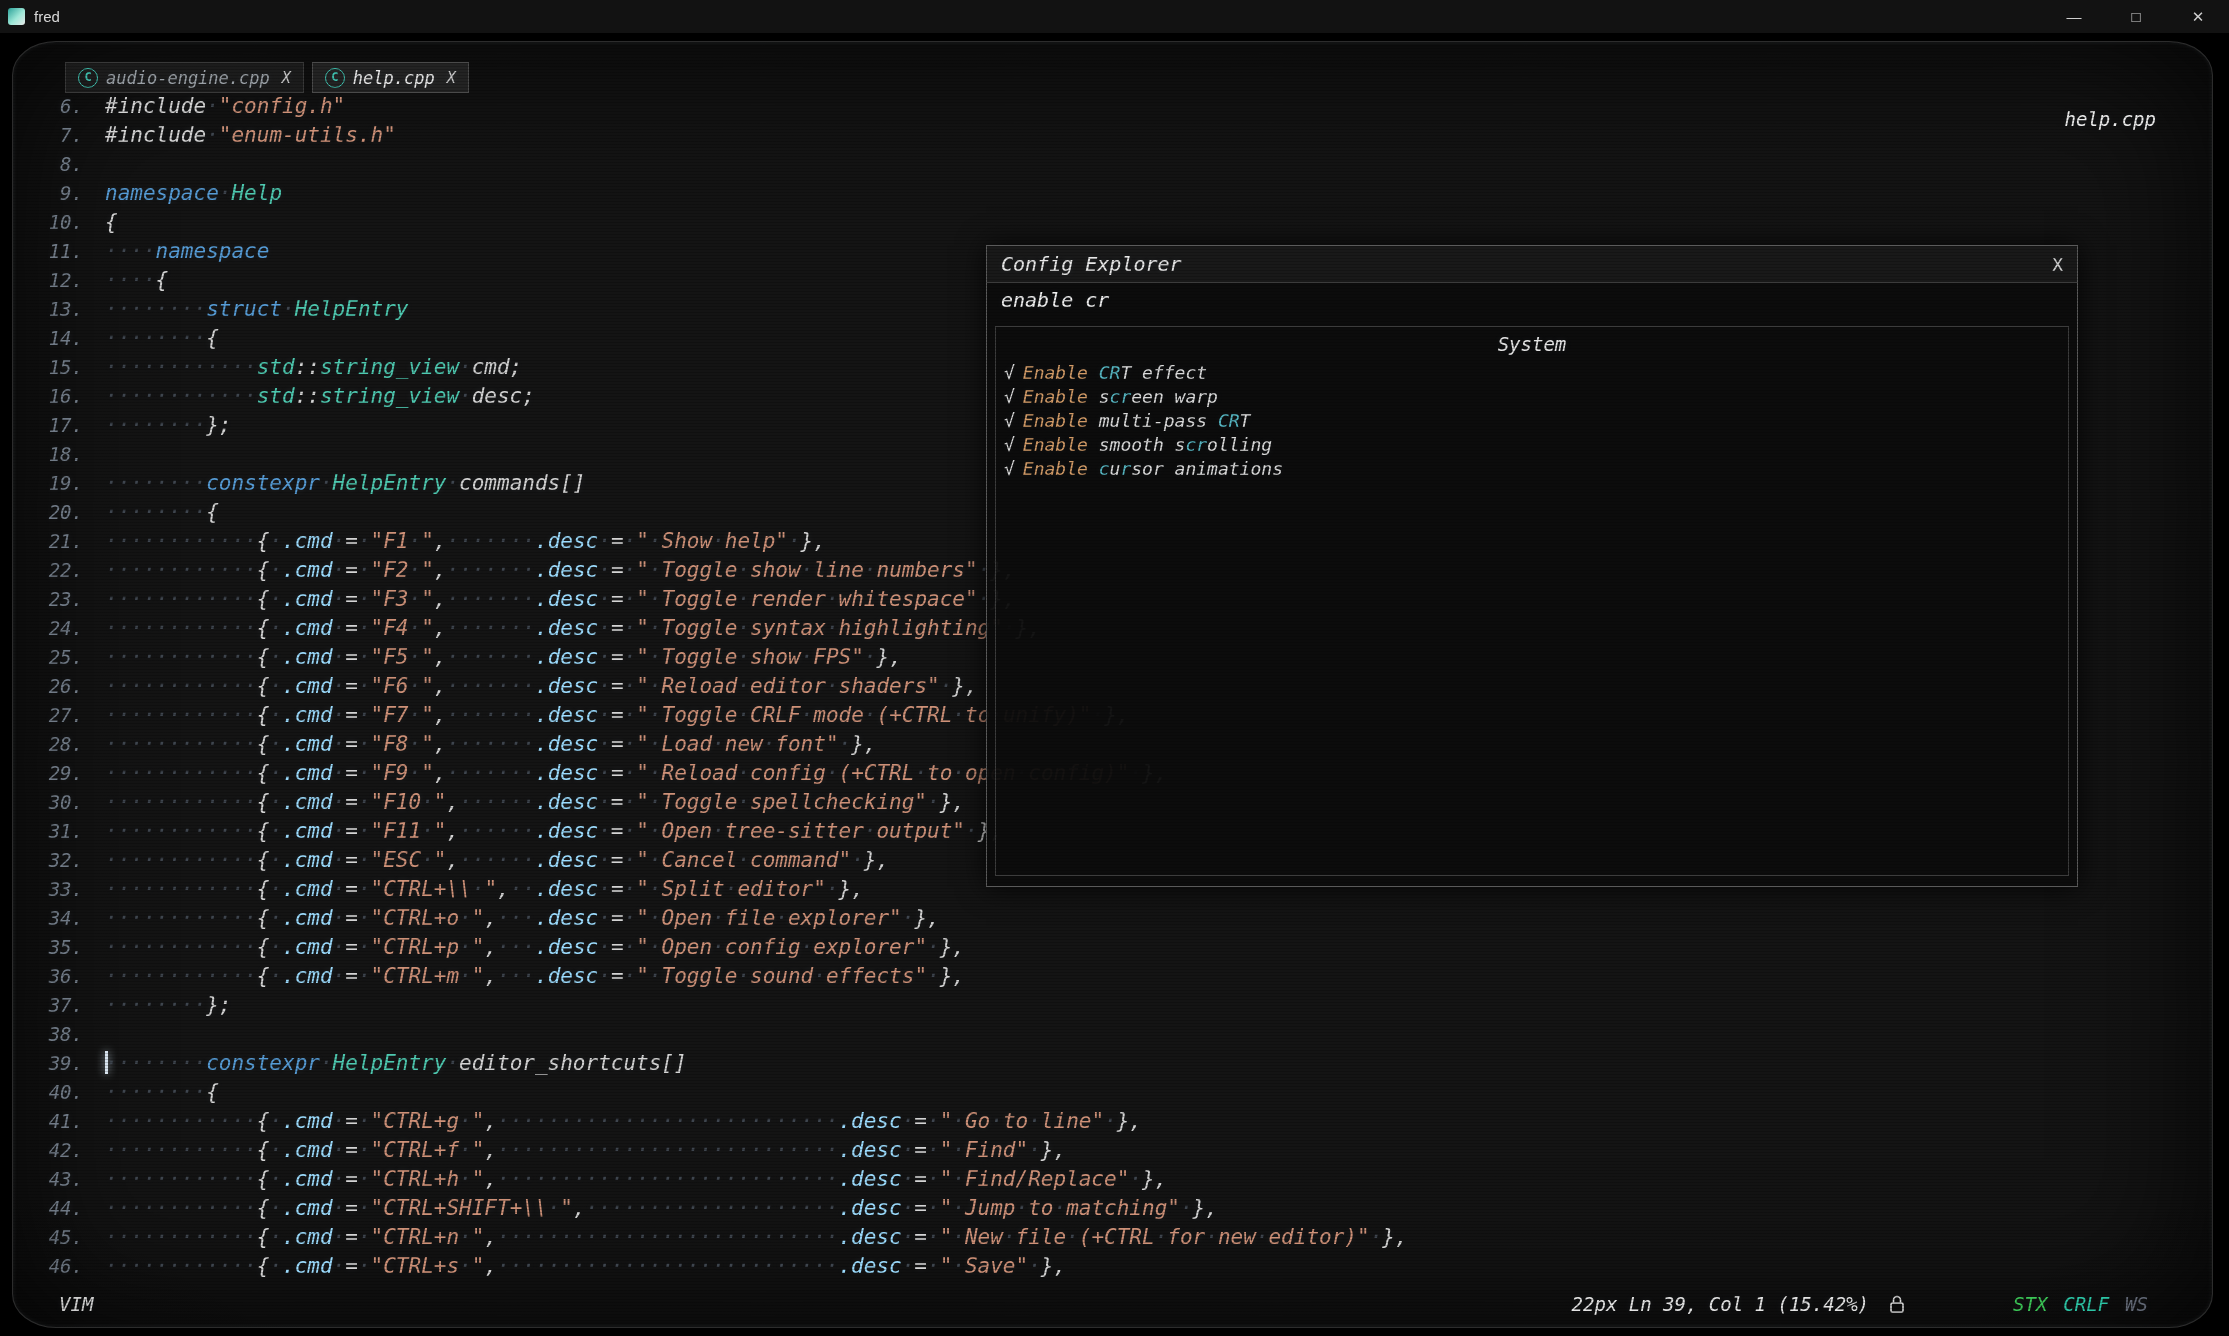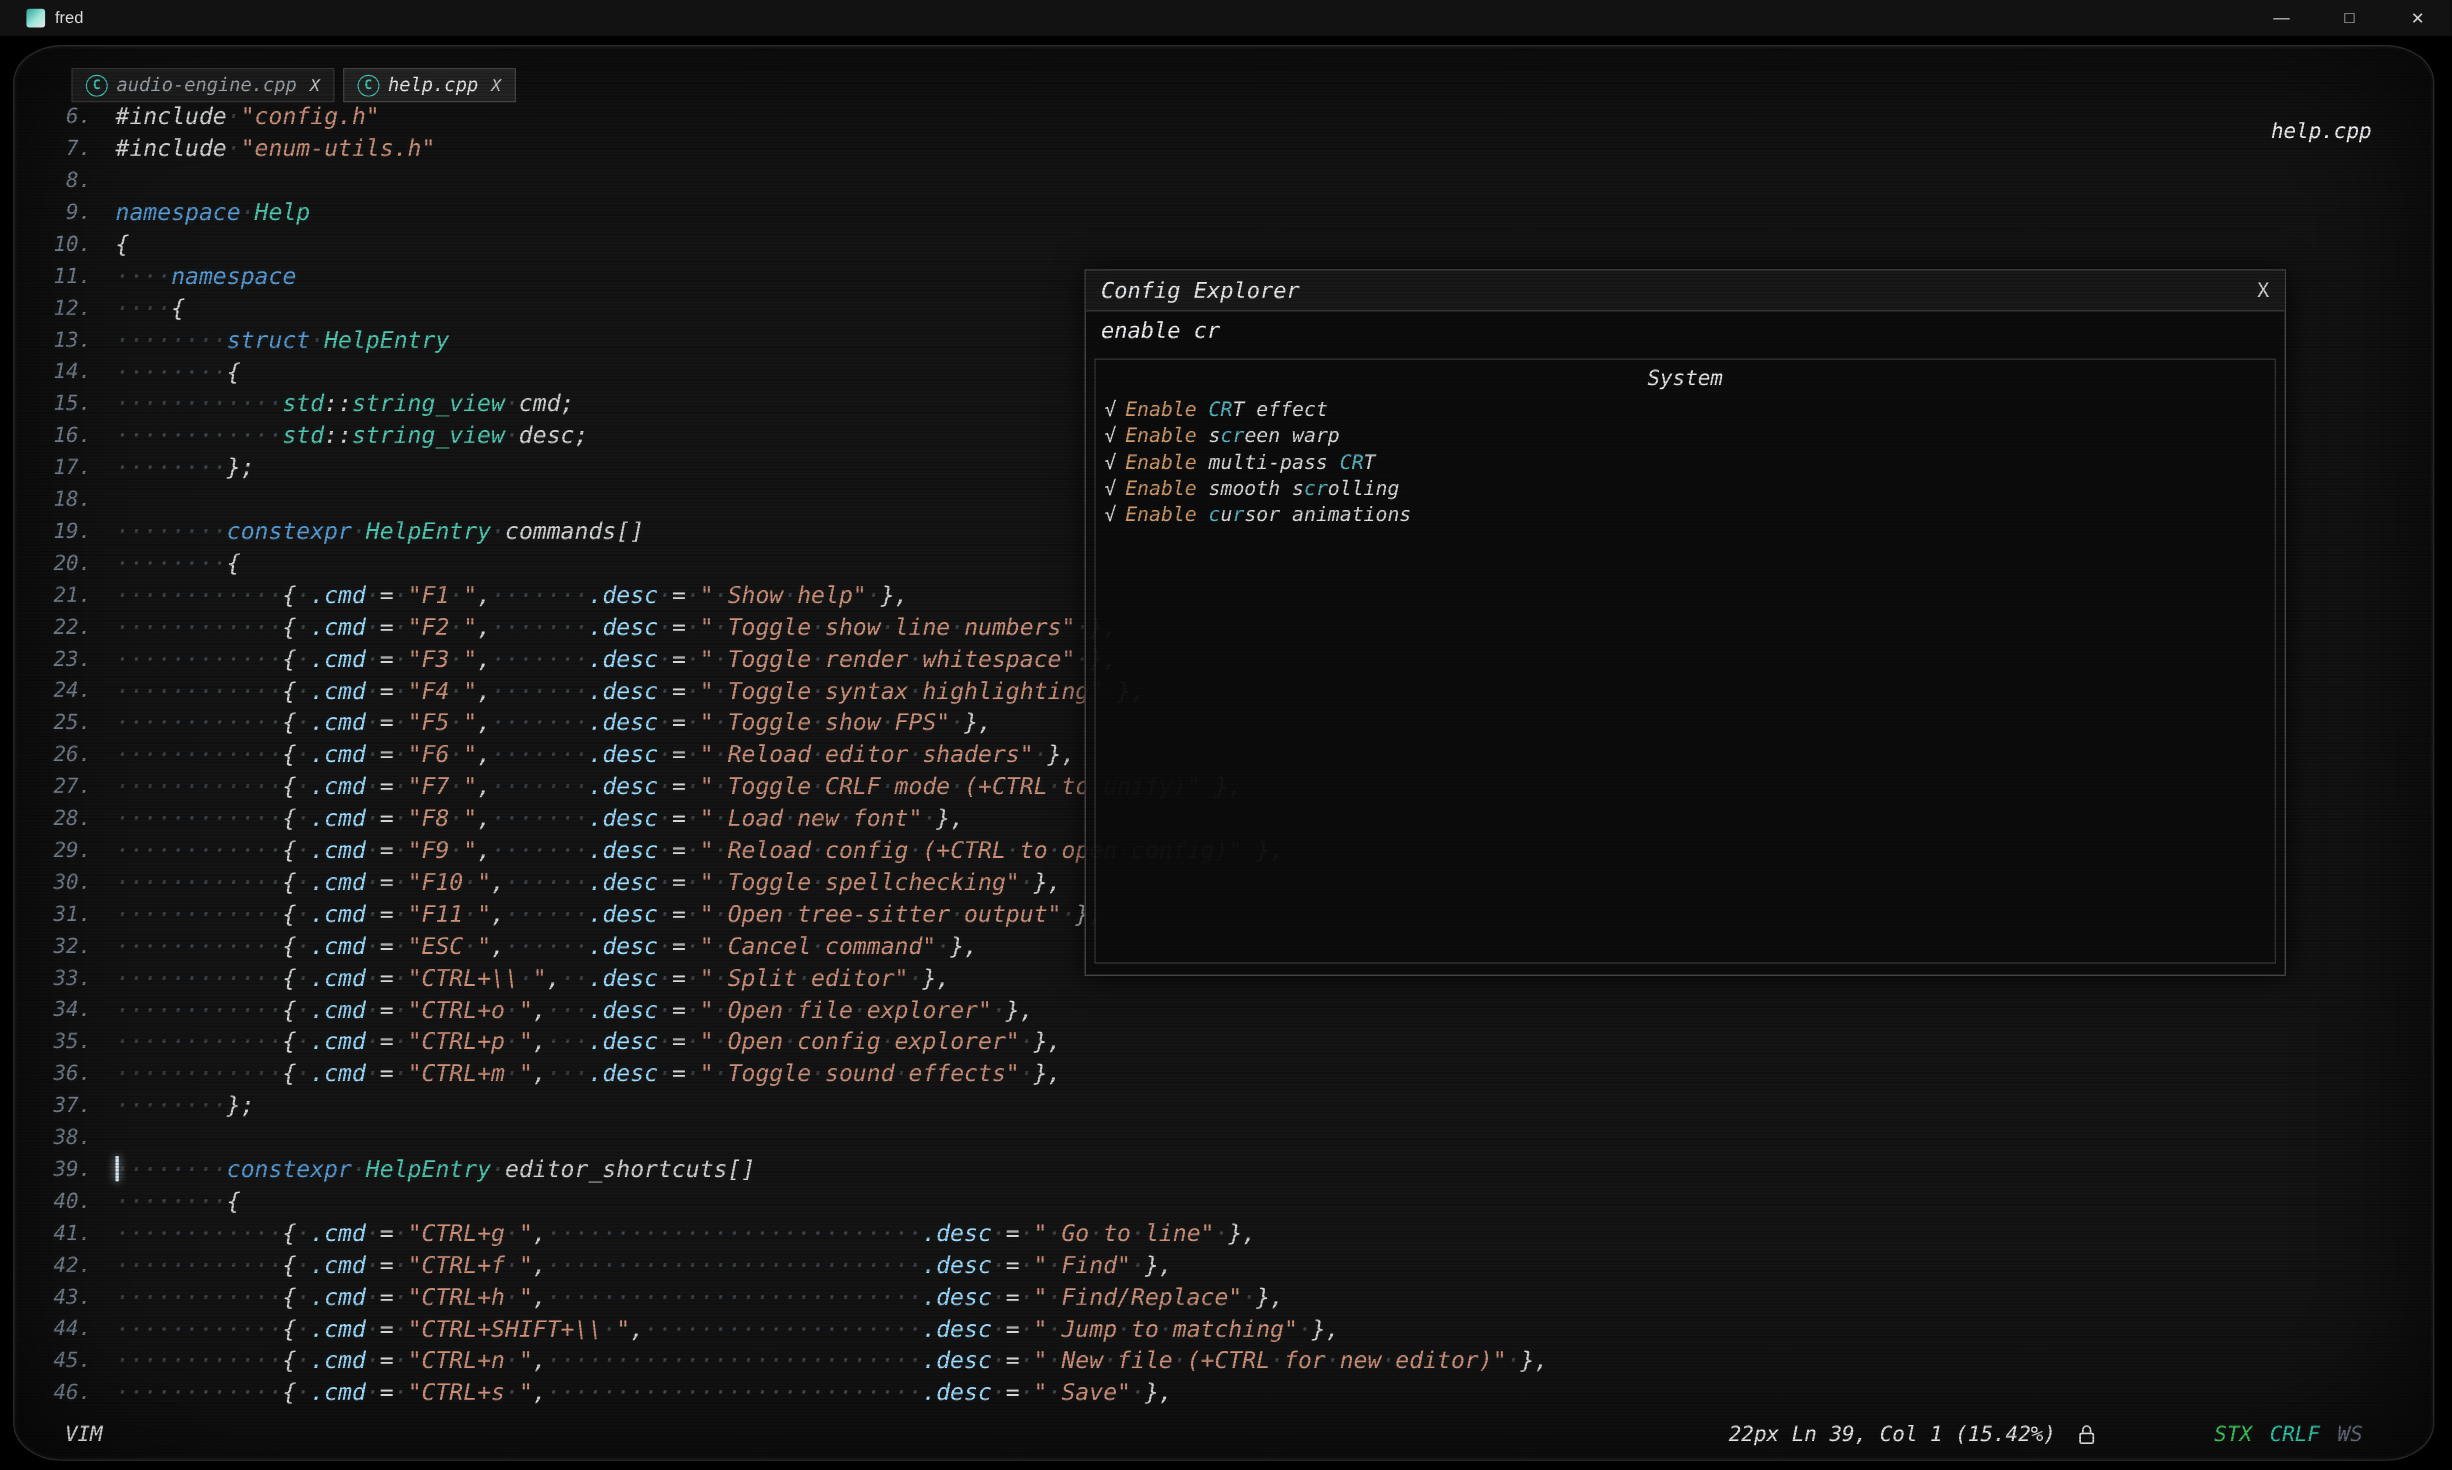--- a/index.html
+++ b/index.html
@@ -1,20 +1,20 @@
 <!DOCTYPE html>
 <html><head>
 <meta charset="utf-8">
 <style>
   html,body{margin:0;padding:0;background:#000;}
   .window{position:relative;width:2229px;height:1336px;background:#000;overflow:hidden;
           font-family:"DejaVu Sans Mono",monospace;}
   
   .titlebar{position:absolute;top:0;left:0;right:0;height:33px;background:#121212;
-            display:flex;align-items:center;padding:0 0 0 24px;color:#d8d8d8;
+            display:flex;align-items:center;padding:0 0 0 8px;color:#d8d8d8;
             font-family:"Liberation Sans",sans-serif;font-size:15px;border-bottom:1px solid #000;}
   .app-icon{width:17px;height:17px;border-radius:3px;margin-right:9px;
             background:linear-gradient(135deg,#2aa198 0%,#9fe8d8 55%,#e8e8e8 100%);}
   .win-controls{margin-left:auto;display:flex;height:100%;}
   .win-btn{width:62px;height:100%;display:flex;align-items:center;justify-content:center;
            color:#cfcfcf;font-size:15px;background:transparent;border:none;cursor:default;}
   
   .screen{position:absolute;top:33px;left:0;right:0;bottom:0;background:#000;}
   .screen-inner{position:absolute;left:12px;right:16px;top:8px;bottom:8px;background:#141414;
                 border-radius:44px/34px;overflow:hidden;border:1px solid #2c2c2c;

